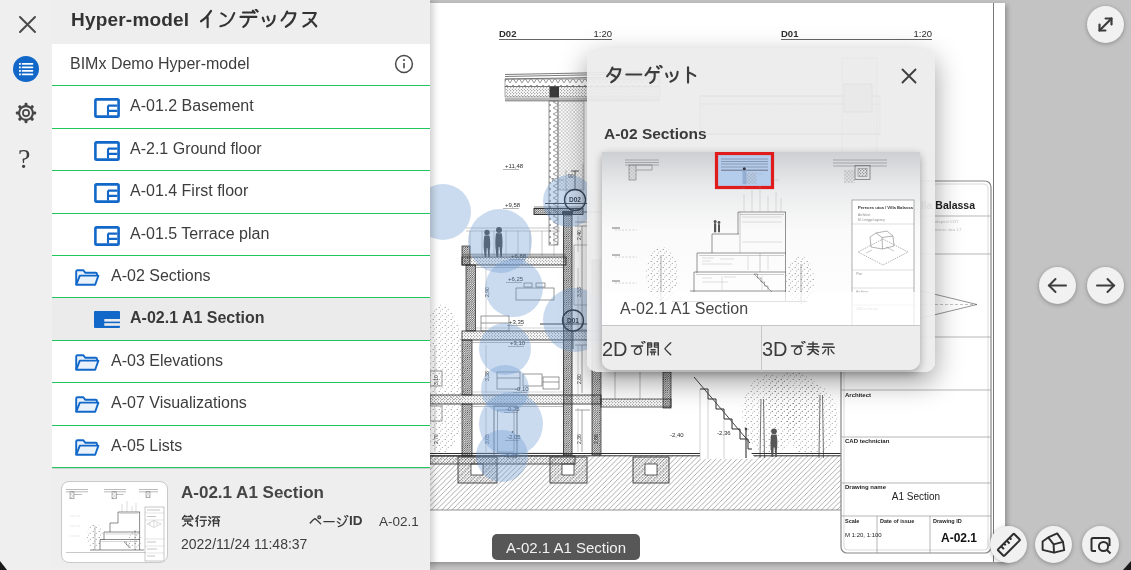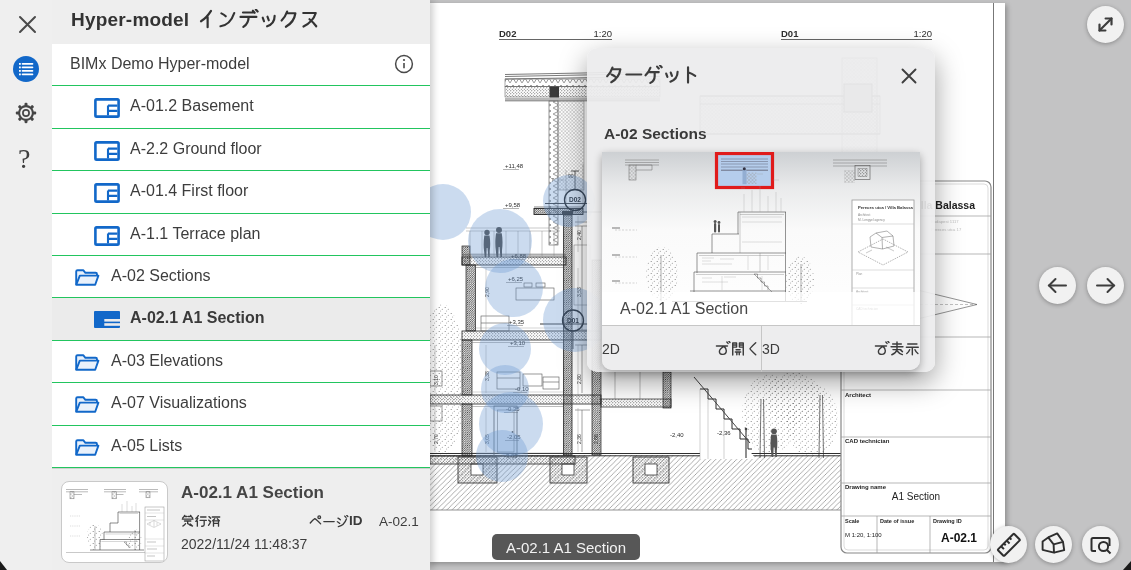--- a/index.html
+++ b/index.html
@@ -15,21 +15,21 @@
 .row .txt{position:absolute;top:11px;font-size:16px;color:#3d3d3d;white-space:nowrap}
 .rowsel{background:#ebebeb}
 .rowsel .txt{font-weight:bold;color:#3a3a3a}
 #pfoot{left:0;top:468px;width:378px;height:102px;background:#eeeeee;border-top:1px solid #cfcfcf}
 #modal{left:587px;top:48px;width:348px;height:324px;background:rgba(236,236,237,.93);border-radius:10px;box-shadow:0 10px 28px rgba(0,0,0,.38)}
 #mcard{position:absolute;left:15px;top:104px;width:318px;height:218px;border-radius:0 0 10px 10px;box-shadow:0 3px 9px rgba(0,0,0,.33)}
 #mimg{position:absolute;left:0;top:0;width:318px;height:174px;background:linear-gradient(#cdd0d3 0%,#e9eaeb 20%,#fafafa 45%,#ffffff 100%);overflow:hidden}
 #mlabel{position:absolute;left:0;top:140px;width:318px;height:34px;background:rgba(255,255,255,.72);border-bottom:1px solid #c6c6c6;display:flex;align-items:center}
 #mlabel span{font-size:16px;color:#464646;margin-left:18px}
 #mbtns{position:absolute;left:0;top:174px;width:318px;height:44px;background:#ededee;border-radius:0 0 10px 10px;display:flex}
-.mbtn{width:159px;height:46px;display:flex;align-items:center;justify-content:space-between;font-size:14px;color:#3c3c3c}
+.mbtn{width:159px;height:46px;display:flex;align-items:center;justify-content:flex-start;font-size:20px;color:#3c3c3c}
 .mbtn+.mbtn{border-left:1px solid #c6c6c6}
 #tooltip{left:492px;top:534px;width:148px;height:26px;background:rgba(77,77,77,.94);border-radius:5px;color:#f2f2f2;font-size:15px;display:flex;align-items:center;justify-content:center}
 .cbtn{position:absolute;width:37px;height:37px;border-radius:50%;background:#f1f1f1;box-shadow:0 1px 4px rgba(0,0,0,.3)}
 .jp{display:inline-block;vertical-align:-2px}
 </style></head>
 <body>
 <div id="stage">
 
 <div class="abs" id="sheet">
 <svg width="577" height="559" viewBox="428 3 577 559" font-family="Liberation Sans, sans-serif">
@@ -623,39 +623,39 @@
         </svg>
         <span class="txt" style="left:78px">A-01.2 Basement</span>
       </div>
 
 <div class="row" style="top:128.8px">
         <svg style="position:absolute;left:42px;top:12px" width="26" height="20" viewBox="0 0 26 20">
           <g stroke="#1268c9">
             <use href="#icon_dwg"></use>
           </g>
         </svg>
-        <span class="txt" style="left:78px">A-2.2 Ground floor</span>
+        <span class="txt" style="left:78px">A-2.1 Ground floor</span>
       </div>
 
 <div class="row" style="top:171.2px">
         <svg style="position:absolute;left:42px;top:12px" width="26" height="20" viewBox="0 0 26 20">
           <g stroke="#1268c9">
             <use href="#icon_dwg"></use>
           </g>
         </svg>
         <span class="txt" style="left:78px">A-01.4 First floor</span>
       </div>
 
 <div class="row" style="top:213.6px">
         <svg style="position:absolute;left:42px;top:12px" width="26" height="20" viewBox="0 0 26 20">
           <g stroke="#1268c9">
             <use href="#icon_dwg"></use>
           </g>
         </svg>
-        <span class="txt" style="left:78px">A-1.1 Terrace plan</span>
+        <span class="txt" style="left:78px">A-01.5 Terrace plan</span>
       </div>
 
 <div class="row" style="top:256px">
         <svg style="position:absolute;left:22px;top:11px" width="26" height="21" viewBox="0 0 26 21">
           <g stroke="#1268c9" stroke-linejoin="round">
             <use href="#icon_folder"></use>
           </g>
         </svg>
         <span class="txt" style="left:59px">A-02 Sections</span>
       </div>

